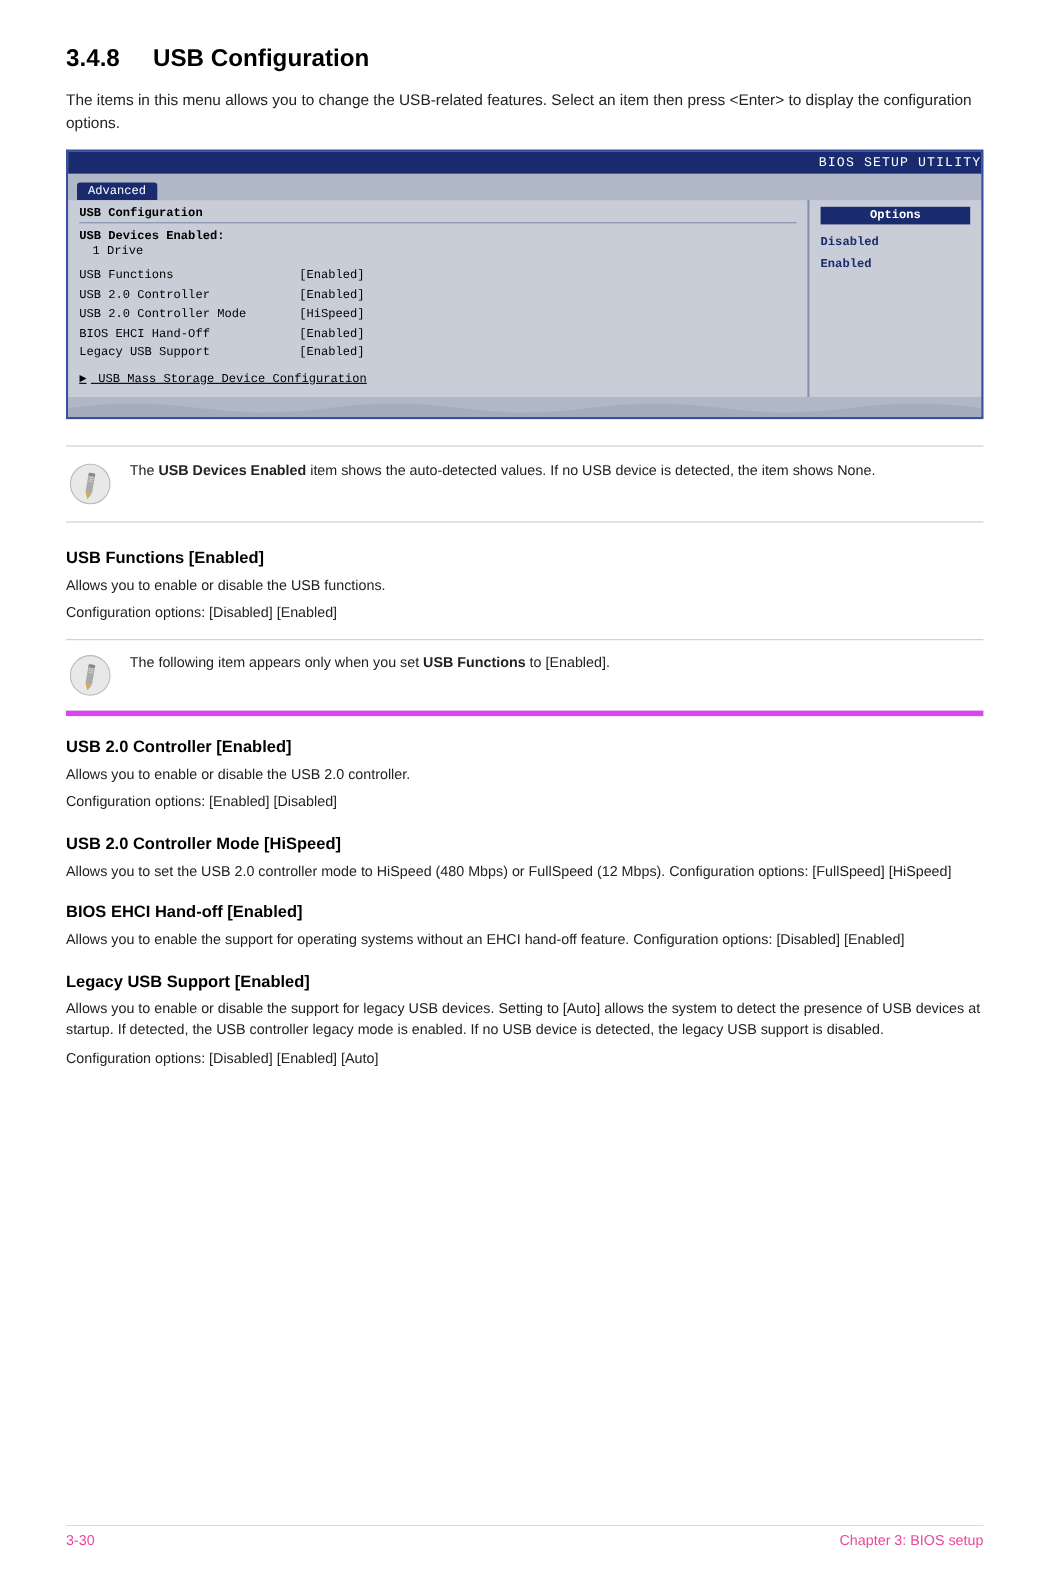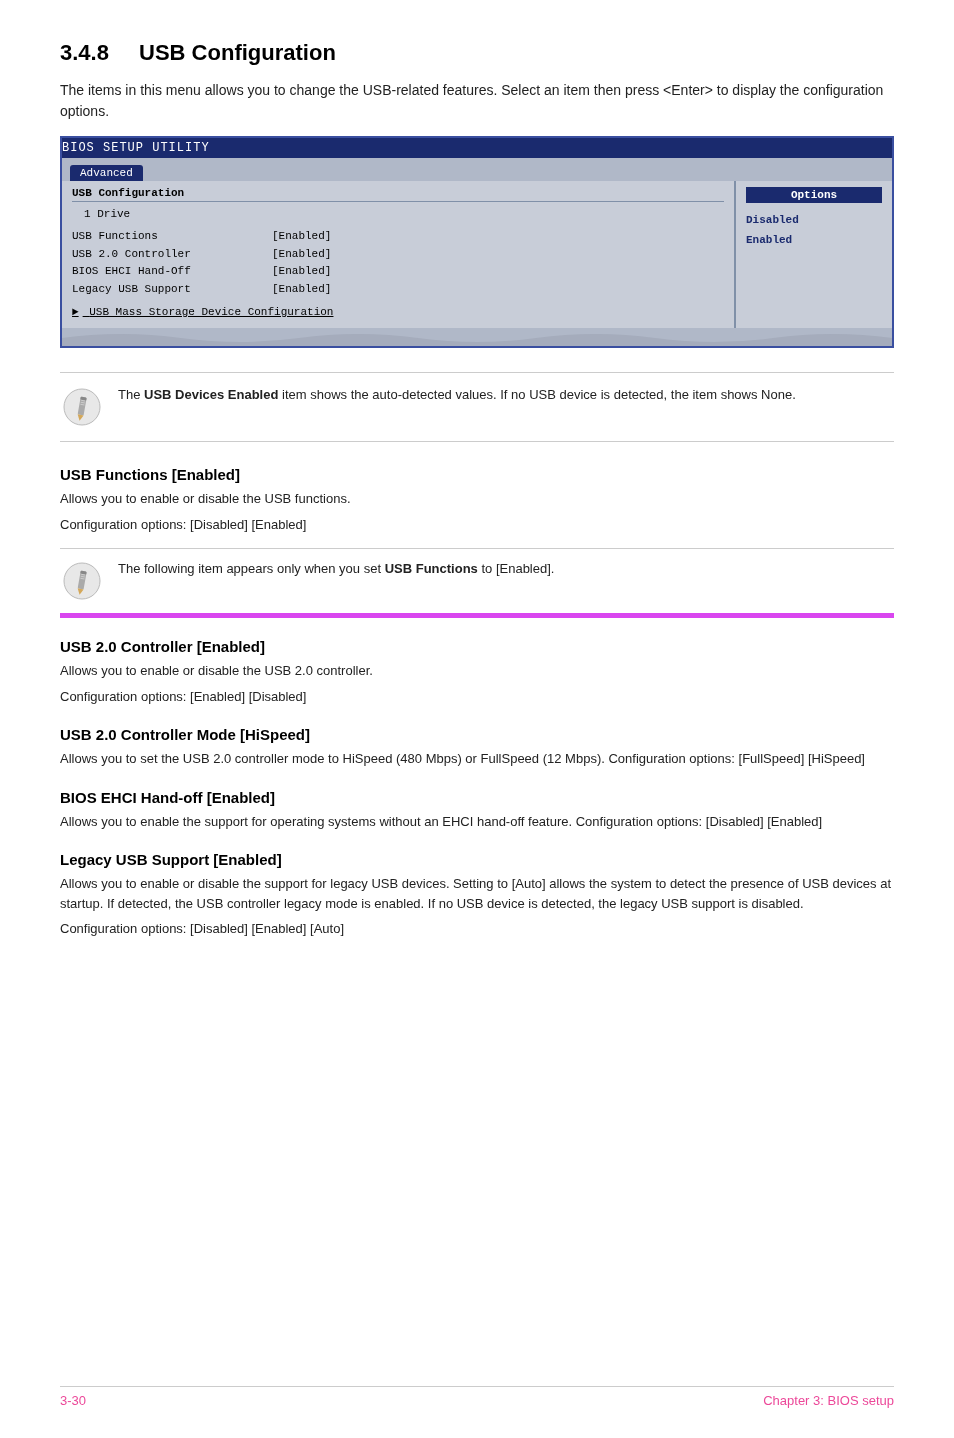--- a/index.html
+++ b/index.html
@@ -37,21 +37,21 @@
       background: #b0b8c8;
       margin-bottom: 24px;
       position: relative;
     }
 
     .bios-title-bar {
       background: #1a2a6e;
       color: #fff;
       font-family: 'Courier New', Courier, monospace;
       font-size: 12px;
-      text-align: left;
+      text-align: right;
       padding: 3px 0;
       letter-spacing: 1px;
     }
 
     .bios-tab-bar {
       background: #b0b8c8;
       padding: 5px 8px 0 8px;
     }
 
     .bios-tab {
@@ -251,29 +251,34 @@
 <p class="intro-text">The items in this menu allows you to change the USB-related features. Select an item then press &lt;Enter&gt; to display the configuration options.</p>
 
 <div class="bios-container">
   <div class="bios-title-bar">BIOS SETUP UTILITY</div>
   <div class="bios-tab-bar">
     <span class="bios-tab">Advanced</span>
   </div>
   <div class="bios-main-area">
     <div class="bios-left">
       <div class="bios-section-title">USB Configuration</div>
+      <div class="bios-devices-label">USB Devices Enabled:</div>
       <div class="bios-device-item">1 Drive</div>
       <div class="bios-menu-items">
         <div class="bios-menu-row">
           <span class="label">USB Functions</span>
           <span class="value">[Enabled]</span>
         </div>
         <div class="bios-menu-row">
           <span class="label">USB 2.0 Controller</span>
           <span class="value">[Enabled]</span>
+        </div>
+        <div class="bios-menu-row">
+          <span class="label">USB 2.0 Controller Mode</span>
+          <span class="value">[HiSpeed]</span>
         </div>
         <div class="bios-menu-row">
           <span class="label">BIOS EHCI Hand-Off</span>
           <span class="value">[Enabled]</span>
         </div>
         <div class="bios-menu-row">
           <span class="label">Legacy USB Support</span>
           <span class="value">[Enabled]</span>
         </div>
       </div>

